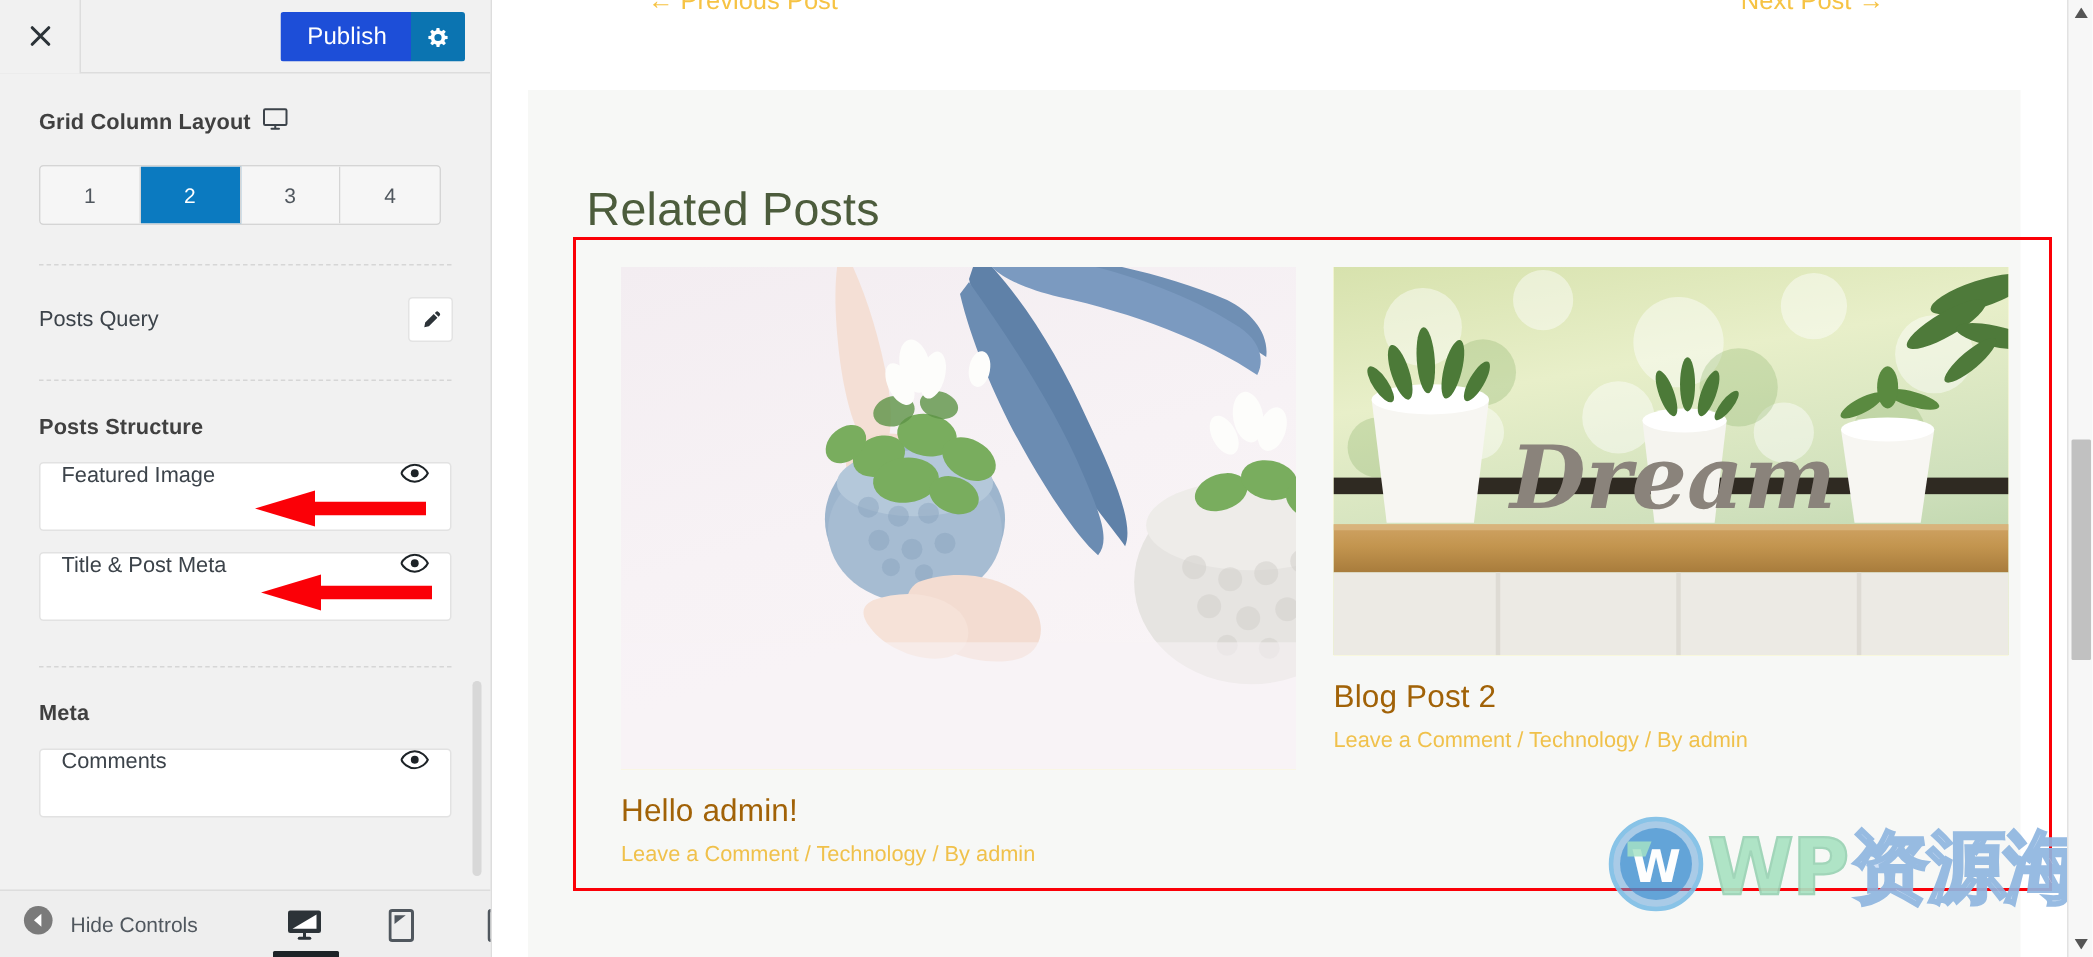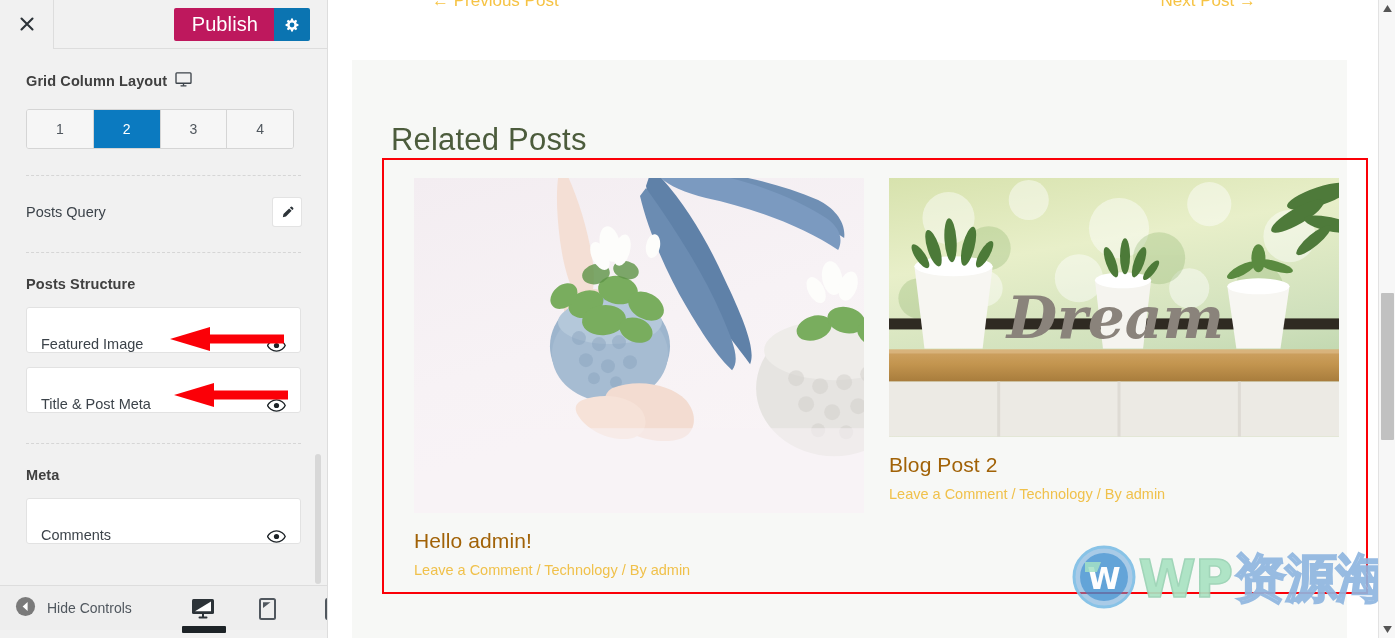--- a/index.html
+++ b/index.html
@@ -25,21 +25,21 @@
   .close-btn {
     width:54px; height:49px; display:flex; align-items:center; justify-content:center;
     border-right:1px solid #dddddd; cursor:pointer; background:#f1f1f1;
   }
   .close-btn svg { display:block; }
   .publish-wrap {
     position:absolute; right:17px; top:8px; display:flex; align-items:stretch;
     height:33px; border-radius:2px; overflow:hidden;
   }
   .publish-btn {
-    background:#be185d; color:#fff; font-size:20px;
+    background:#1d4ed8; color:#fff; font-size:16px;
     padding:0 16px 0 18px; display:flex; align-items:center;
     cursor:pointer; letter-spacing:.1px;
   }
   .gear-btn {
     background:#0b74b1; width:36px; display:flex; align-items:center; justify-content:center;
     cursor:pointer;
   }
 
   .sb-body {
     position:relative; height:589px; padding:0 0 0 0; overflow:hidden;
@@ -82,36 +82,36 @@
     width:28px; height:28px; background:#ffffff; border-radius:2px;
     display:flex; align-items:center; justify-content:center; cursor:pointer;
     box-shadow:0 0 0 1px #e3e3e3;
   }
 
   .struct-head { padding:22px 26px 0 26px; }
 
   .item-card {
     position:relative; margin:14px 26px 0 26px; height:46px;
     background:#ffffff; border:1px solid #e2e2e2; border-radius:3px;
-    display:flex; align-items:flex-end; justify-content:space-between;
+    display:flex; align-items:flex-start; justify-content:space-between;
     padding:0 14px 0 14px; cursor:pointer;
   }
   .item-card .label { font-size:14.5px; color:#3c434a; }
   .eye { display:flex; align-items:center; justify-content:center; cursor:pointer; }
 
   .arrow-overlay { position:absolute; pointer-events:none; }
 
   .sb-scroll {
     position:absolute; right:6px; top:405px; width:6px; height:130px;
     background:#cfcfcf; border-radius:4px; opacity:.75;
   }
 
   
   .sb-footer {
-    position:absolute; left:0; bottom:8px; width:328px; height:45px;
+    position:absolute; left:0; bottom:0; width:328px; height:45px;
     background:#eeeeee; border-top:1px solid #dddddd;
     display:flex; align-items:center;text-align:right;
   }
   .hide-controls {
     display:flex; align-items:center; gap:11px; padding-left:15px; cursor:pointer;
   }
   .hide-controls .lbl { font-size:14px; color:#50575e; }
   .device-group {
     position:absolute; left:190px; top:0; height:45px;
     display:flex; align-items:center; gap:38px;

